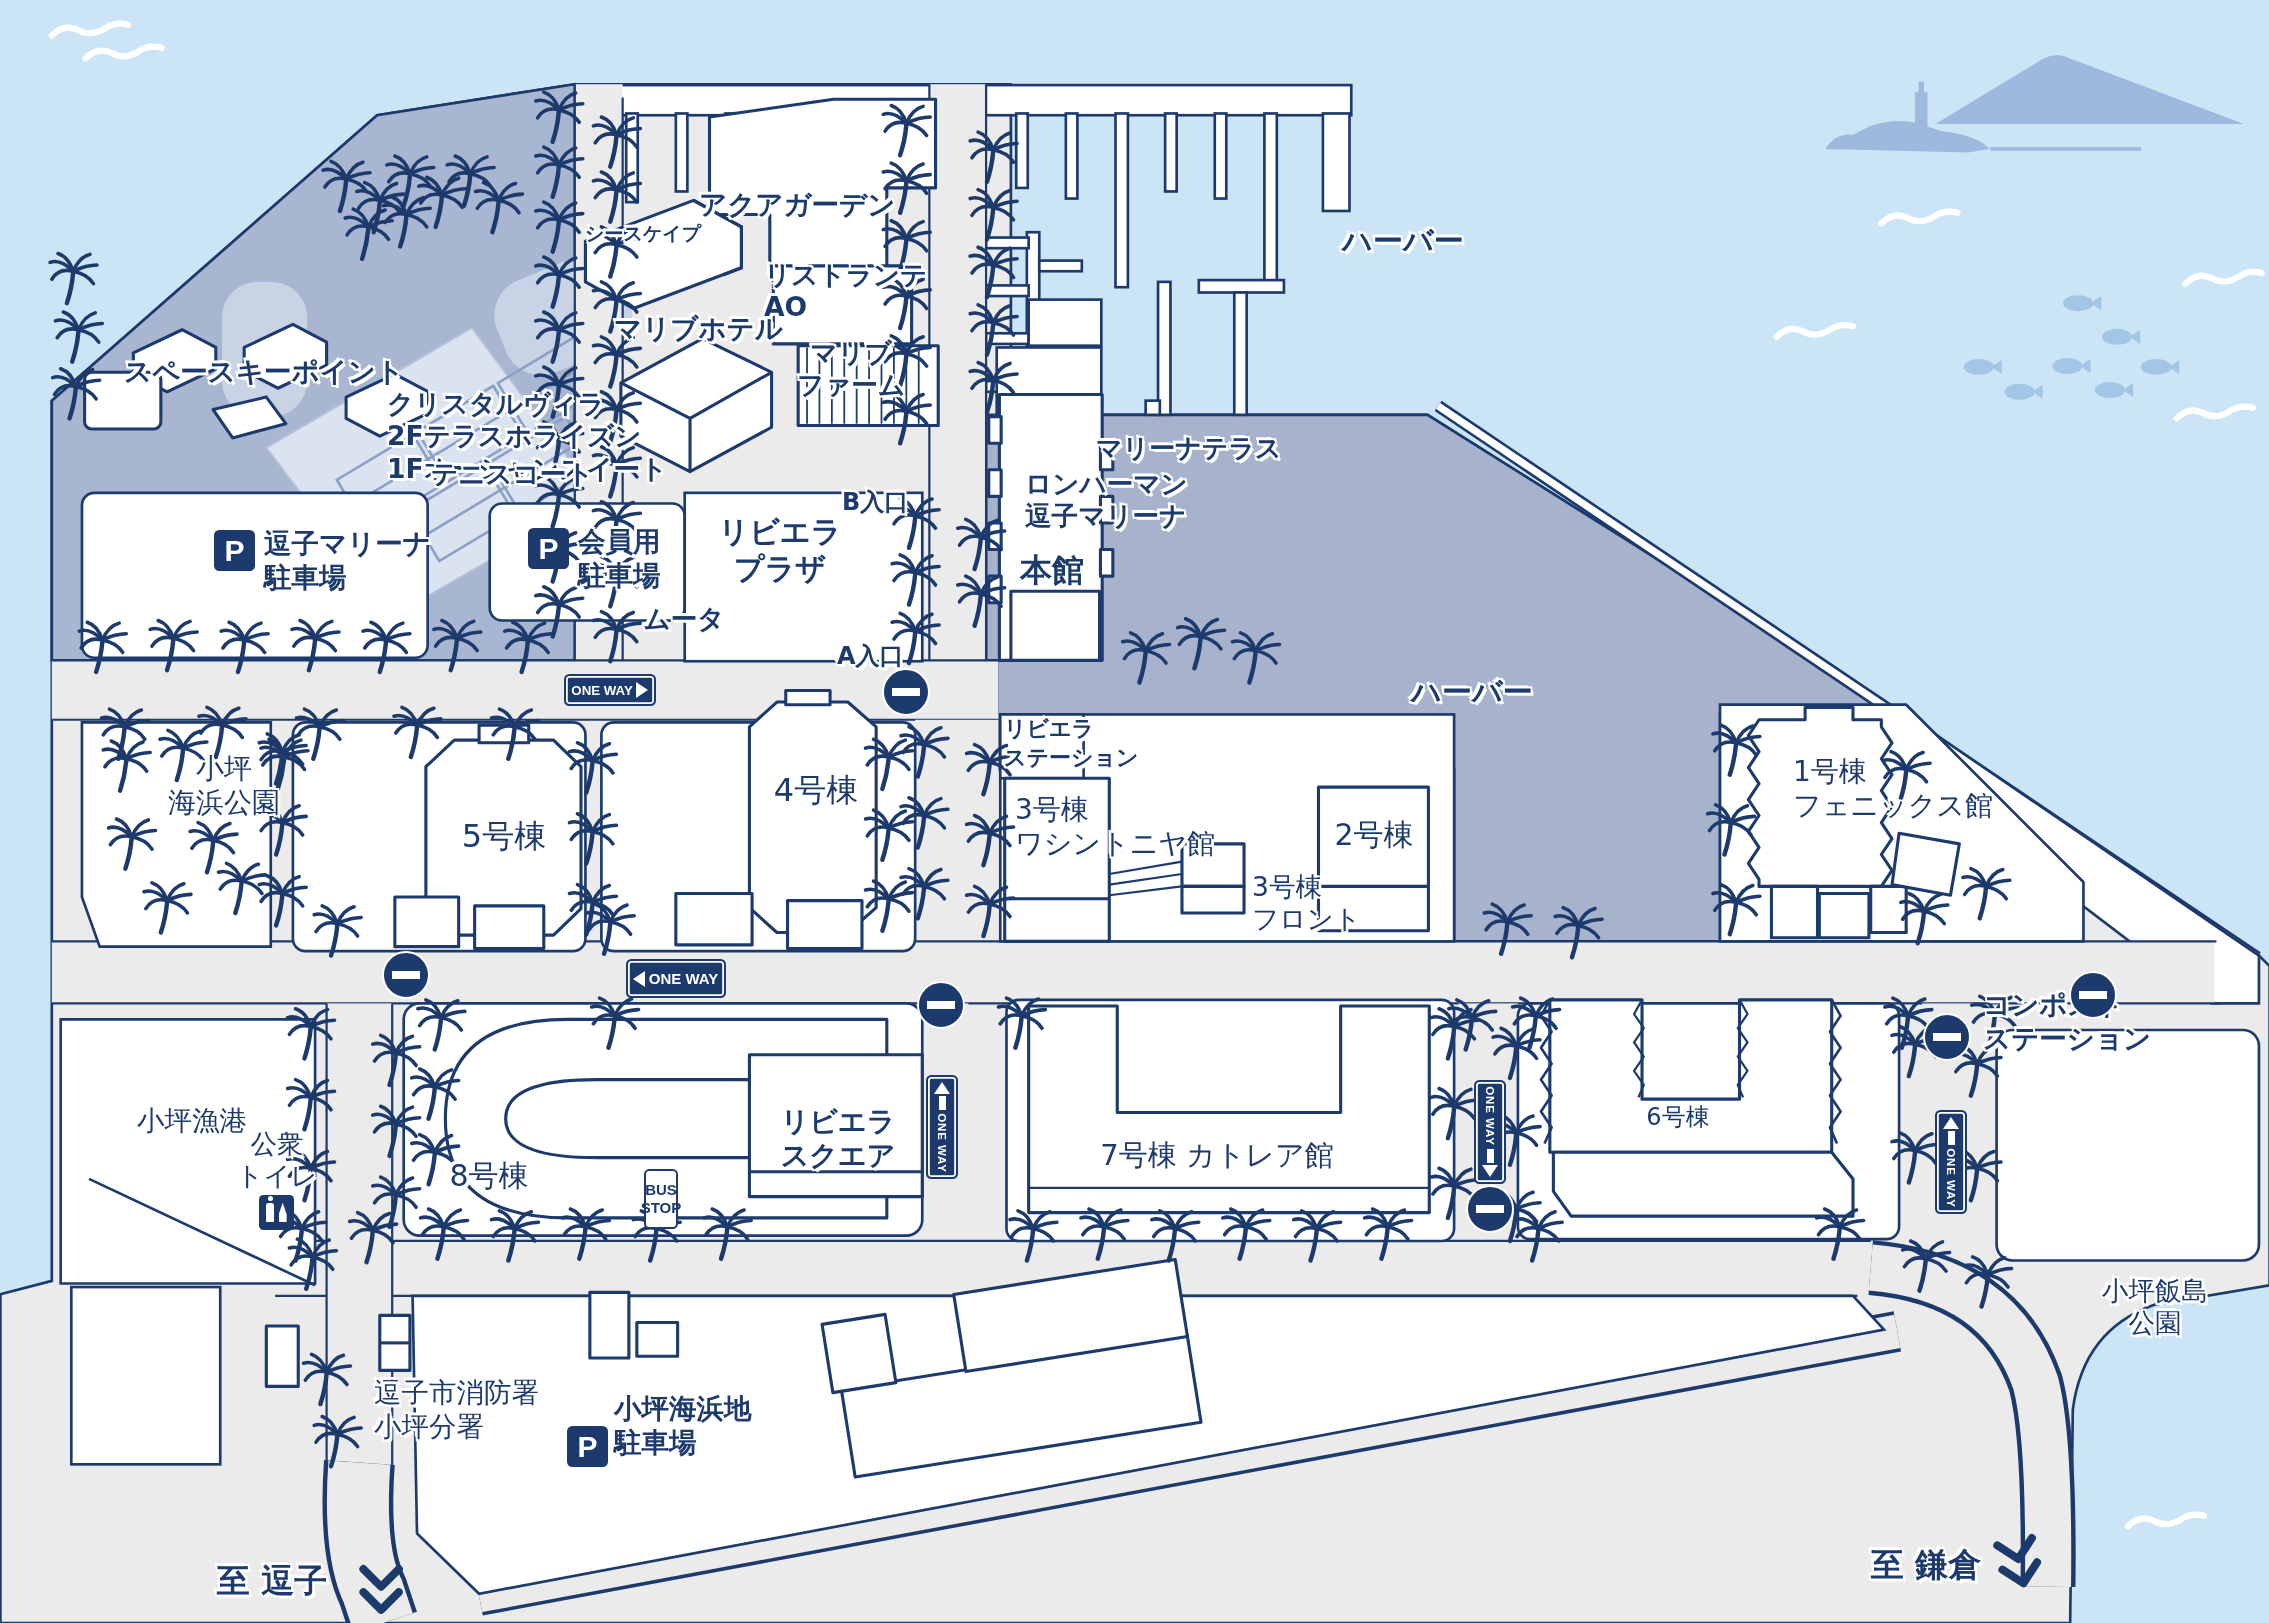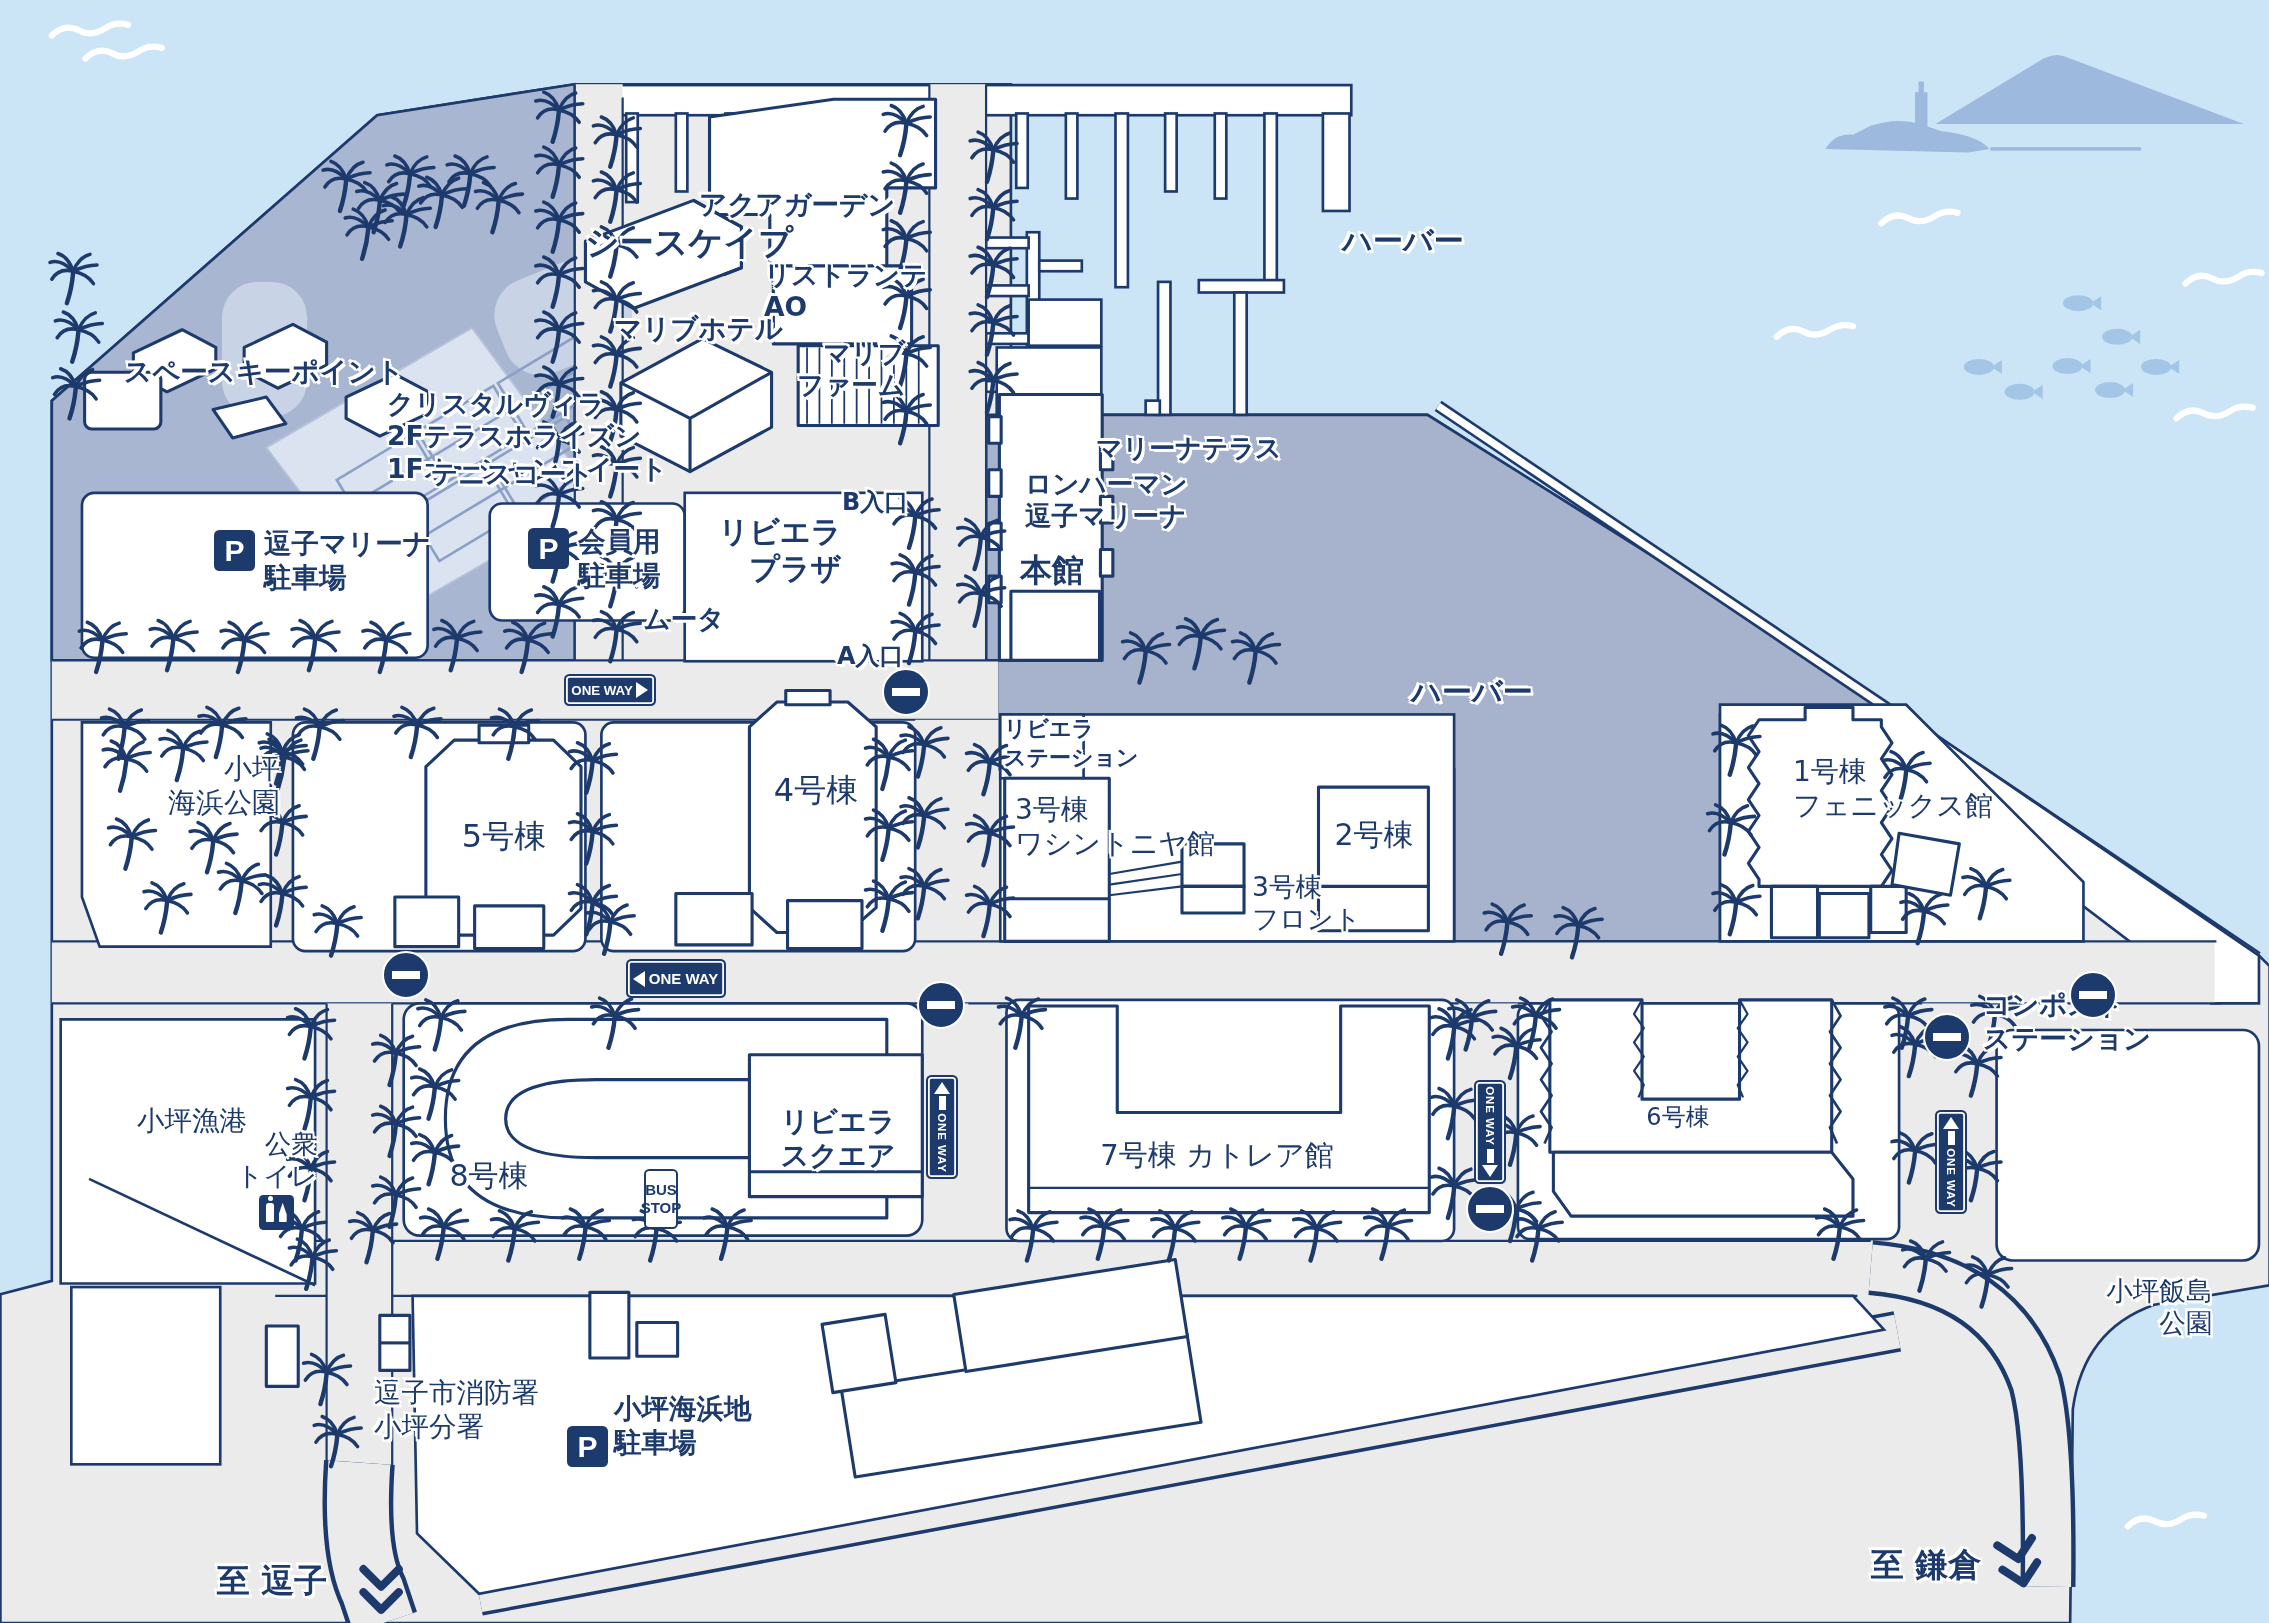--- a/index.html
+++ b/index.html
@@ -12,21 +12,21 @@
     --white:#ffffff;
   }
   *{margin:0;padding:0;box-sizing:border-box}
   body{background:#cbe5f6;font-family:"DejaVu Sans","Liberation Sans",sans-serif}
   #stage{position:relative;width:2270px;height:1623px;overflow:hidden;background:var(--sea)}
   #map-art{position:absolute;left:0;top:0}
   .lbl,.lbl-b{position:absolute;color:var(--navy);white-space:pre-line;line-height:1.22;
     text-shadow:1.8px 0 0 #fff,-1.8px 0 0 #fff,0 1.8px 0 #fff,0 -1.8px 0 #fff,1.8px 1.8px 0 #fff,-1.8px -1.8px 0 #fff,1.8px -1.8px 0 #fff,-1.8px 1.8px 0 #fff,2.7px 2.7px 0 #fff,-2.7px -2.7px 0 #fff;}
   .lbl{font-weight:400}
   .lbl-b{font-weight:700}
-  .ctr{transform:translateX(-50%);text-align:right}
+  .ctr{transform:translateX(-50%);text-align:center}
   
   .ow{position:absolute;background:var(--navy);border:2.7px solid var(--navy);border-radius:5.3px;
       box-shadow:inset 0 0 0 1.8px #fff;display:flex;align-items:center;justify-content:center;gap:3.5px;color:#fff;
       font-weight:700;font-family:Liberation Sans, sans-serif}
   .ow-h{height:32px;padding:0 5.3px;font-size:13.3px}
   .ow-v{width:32px;padding:5.3px 0;font-size:11.5px;flex-direction:column}
   .ow-v .txt{transform:rotate(90deg);letter-spacing:0.9px;white-space:nowrap;margin:23px 0}
   .arr-r{width:0;height:0;border-top:8px solid transparent;border-bottom:8px solid transparent;border-left:12.4px solid #fff}
   .arr-l{width:0;height:0;border-top:8px solid transparent;border-bottom:8px solid transparent;border-right:12.4px solid #fff}
   .arr-u{width:0;height:0;border-left:8.9px solid transparent;border-right:8.9px solid transparent;border-bottom:12.4px solid #fff}
@@ -465,21 +465,21 @@
         <use href="#palm" transform="translate(380,1624)"></use>
     <use href="#palm" transform="translate(490,1232)"></use>
         <use href="#palm" transform="translate(490,1306)"></use>
   </g>
 </svg>
 
 <div class="lbl-b" style="left:124px;top:355px;font-size:27.5px">スペースキーポイント</div>
 <div class="lbl-b" style="left:387px;top:388px;font-size:26.6px">クリスタルヴィラ
 2Fテラスホライズン
 1Fオーシャンスイート</div>
-<div class="lbl-b" style="left:585px;top:222px;font-size:34px">シースケイプ</div>
+<div class="lbl-b" style="left:585px;top:222px;font-size:19px">シースケイプ</div>
 <div class="lbl-b" style="left:699px;top:188px;font-size:27.5px">アクアガーデン</div>
 <div class="lbl-b" style="left:764px;top:259px;font-size:26.6px">リストランテ
 AO</div>
 <div class="lbl-b" style="left:614px;top:312px;font-size:27.5px">マリブホテル</div>
 <div class="lbl-b ctr" style="left:851px;top:337px;font-size:26.6px">マリブ
 ファーム</div>
 <div class="lbl-b" style="left:431px;top:458px;font-size:26.6px">テニスコート</div>
 <div class="lbl-b" style="left:1096px;top:433px;font-size:26px">マリーナテラス</div>
 <div class="lbl-b" style="left:1025px;top:468px;font-size:26.6px">ロンハーマン
 逗子マリーナ</div>

